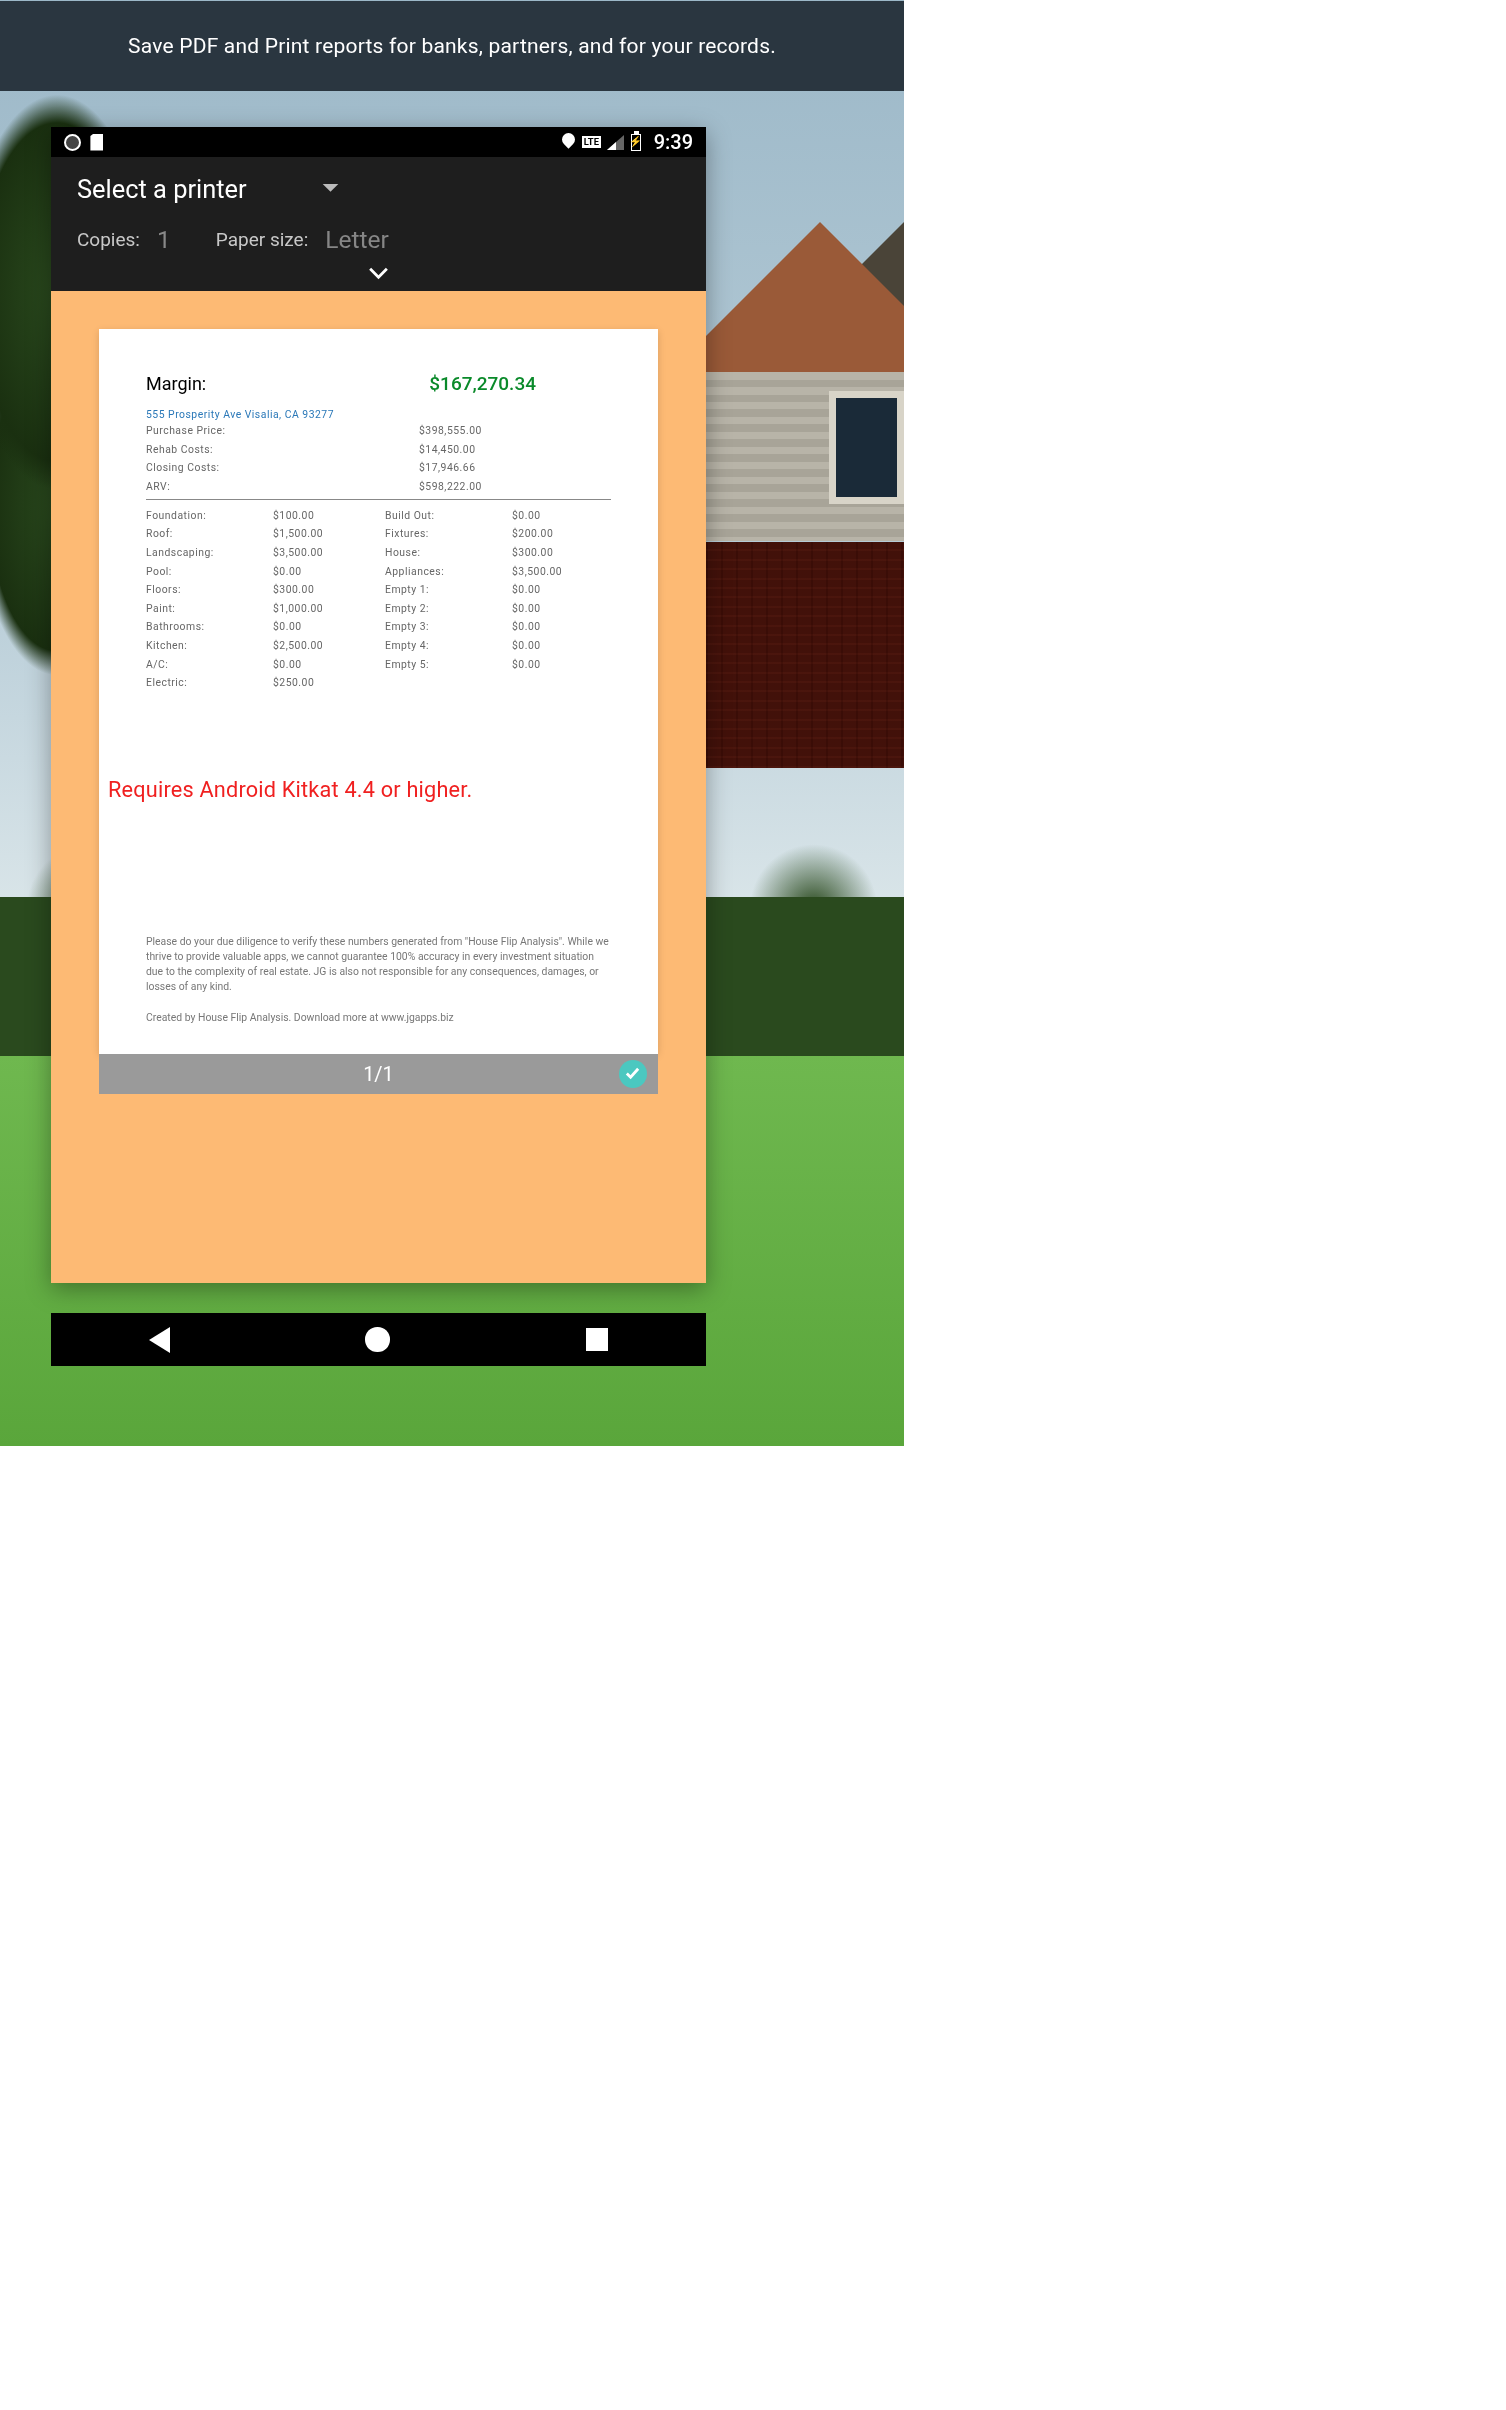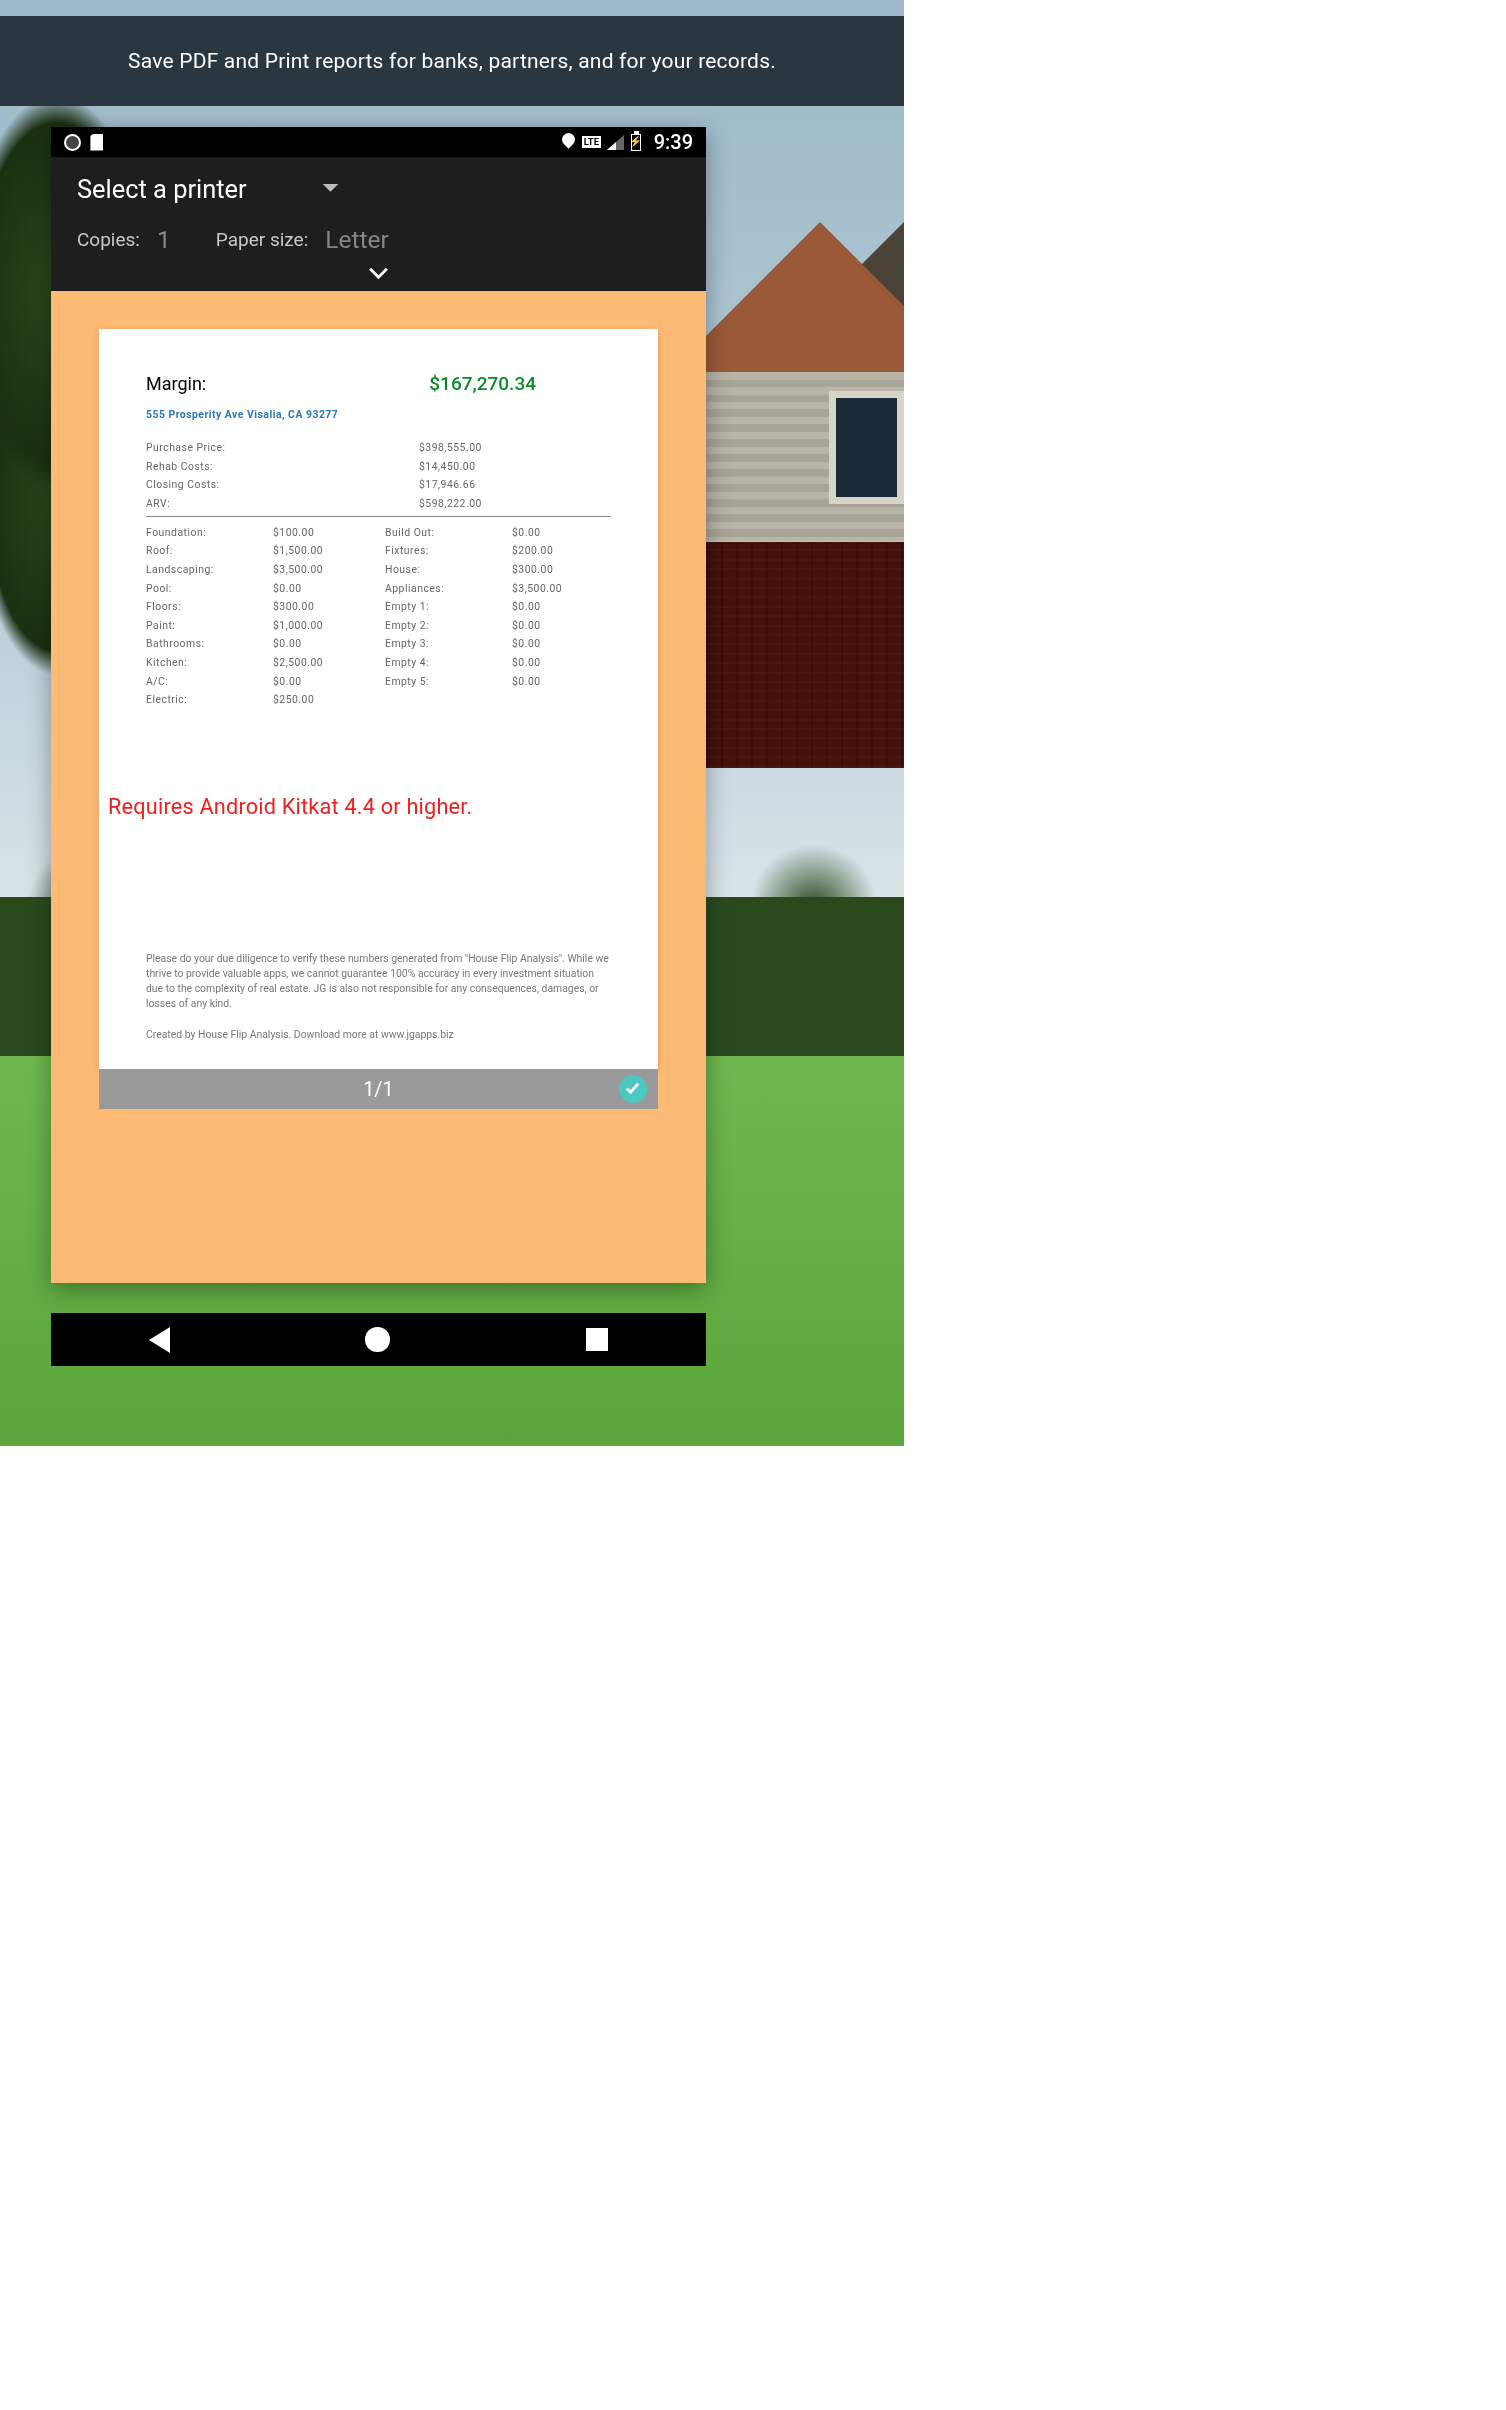--- a/index.html
+++ b/index.html
@@ -55,21 +55,21 @@
     position:absolute; left:0; right:0; top:796px; height:160px;
     background:
       radial-gradient(circle 85px at 10% 70%, #2a4a1e 0%, transparent 75%),
       radial-gradient(circle 94px at 30% 60%, #1e3a14 0%, transparent 75%),
       radial-gradient(circle 85px at 52% 70%, #2a4a1e 0%, transparent 75%),
       radial-gradient(circle 94px at 70% 60%, #1e3a14 0%, transparent 75%),
       radial-gradient(circle 85px at 90% 70%, #2a4a1e 0%, transparent 75%);
   }
 
   .top-banner {
-    position: absolute; left:0; right:0; top:16px; height:90px;
+    position: absolute; left:0; right:0; top:1px; height:90px;
     background:#2a3640; color:#fff; display:flex; align-items:center; justify-content:center;
     font-size:21px; font-weight:400; letter-spacing:0.2px;
   }
 
   .device {
     position:absolute; left:51px; top:127px; width:655px; height:1156px;
     background:#f0f0f0; box-shadow: 0 5.6px 22.6px rgba(0,0,0,.35);
     display:flex; flex-direction:column;
   }
 
@@ -108,21 +108,21 @@
   }
   .page {
     width:559px; background:#fff; min-height:725px; padding:43px 47px 28px;
     box-shadow:0 1.9px 7.5px rgba(0,0,0,.15);
     margin:0 auto;
     font-size:10.4px; color:#555;
   }
   .margin-row { display:flex; align-items:baseline; margin-bottom:13px;}
   .margin-row .m-label { font-size:18px; color:#000; font-weight:400;}
   .margin-row .m-val { font-size:19px; color:#0a8a2a; font-weight:500; margin-left:auto; margin-right:75px;}
-  .address { color:#2a78b8; font-size:10.4px; letter-spacing:0.5px; margin-bottom:17px;font-weight:bold;}
+  .address { color:#2a78b8; font-size:10.4px; letter-spacing:0.5px; }
   .summary-row { display:flex; font-size:10.4px; letter-spacing:0.5px; color:#666; padding:2.8px 0;}
   .summary-row .k { width:273px;}
   .detail-grid { border-top:0.9px solid #888; margin-top:3.8px; padding-top:5.6px; display:flex;}
   .detail-col { flex:1; }
   .detail-col.right { border-top:0.9px solid #888; margin-top:-6.6px; padding-top:5.6px; margin-left:13px;}
   .d-row { display:flex; font-size:10.4px; letter-spacing:0.5px; color:#666; padding:2.8px 0;}
   .d-row .k { width:127px;}
   .requires { color:#f02020; font-size:21.7px; text-align:left; margin:85px 0 132px -38px; letter-spacing:0.2px;}
   .disclaimer { font-size:10.4px; color:#777; line-height:1.45; margin-bottom:17px;}
   .credit { font-size:10.4px; color:#777;}

